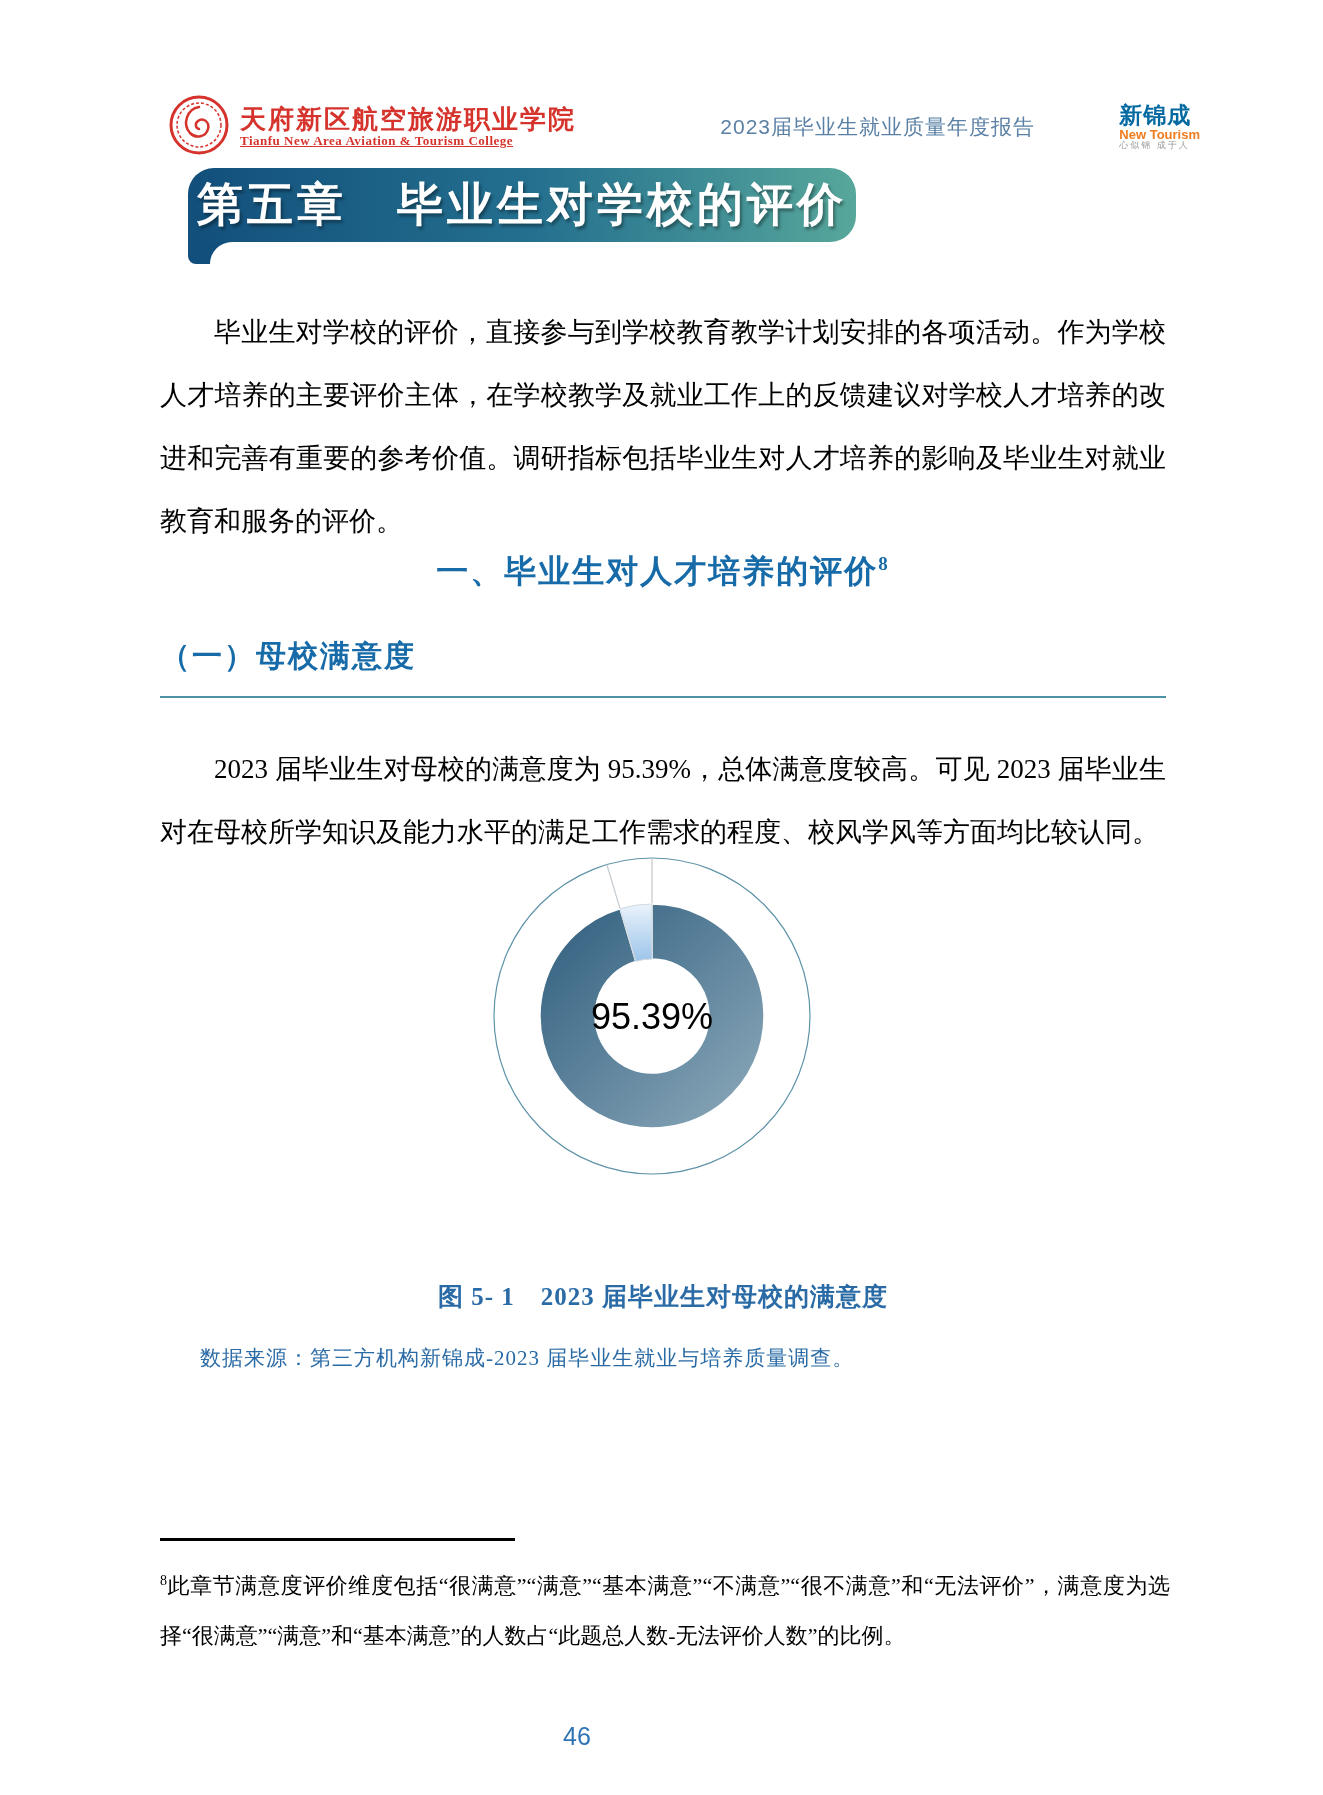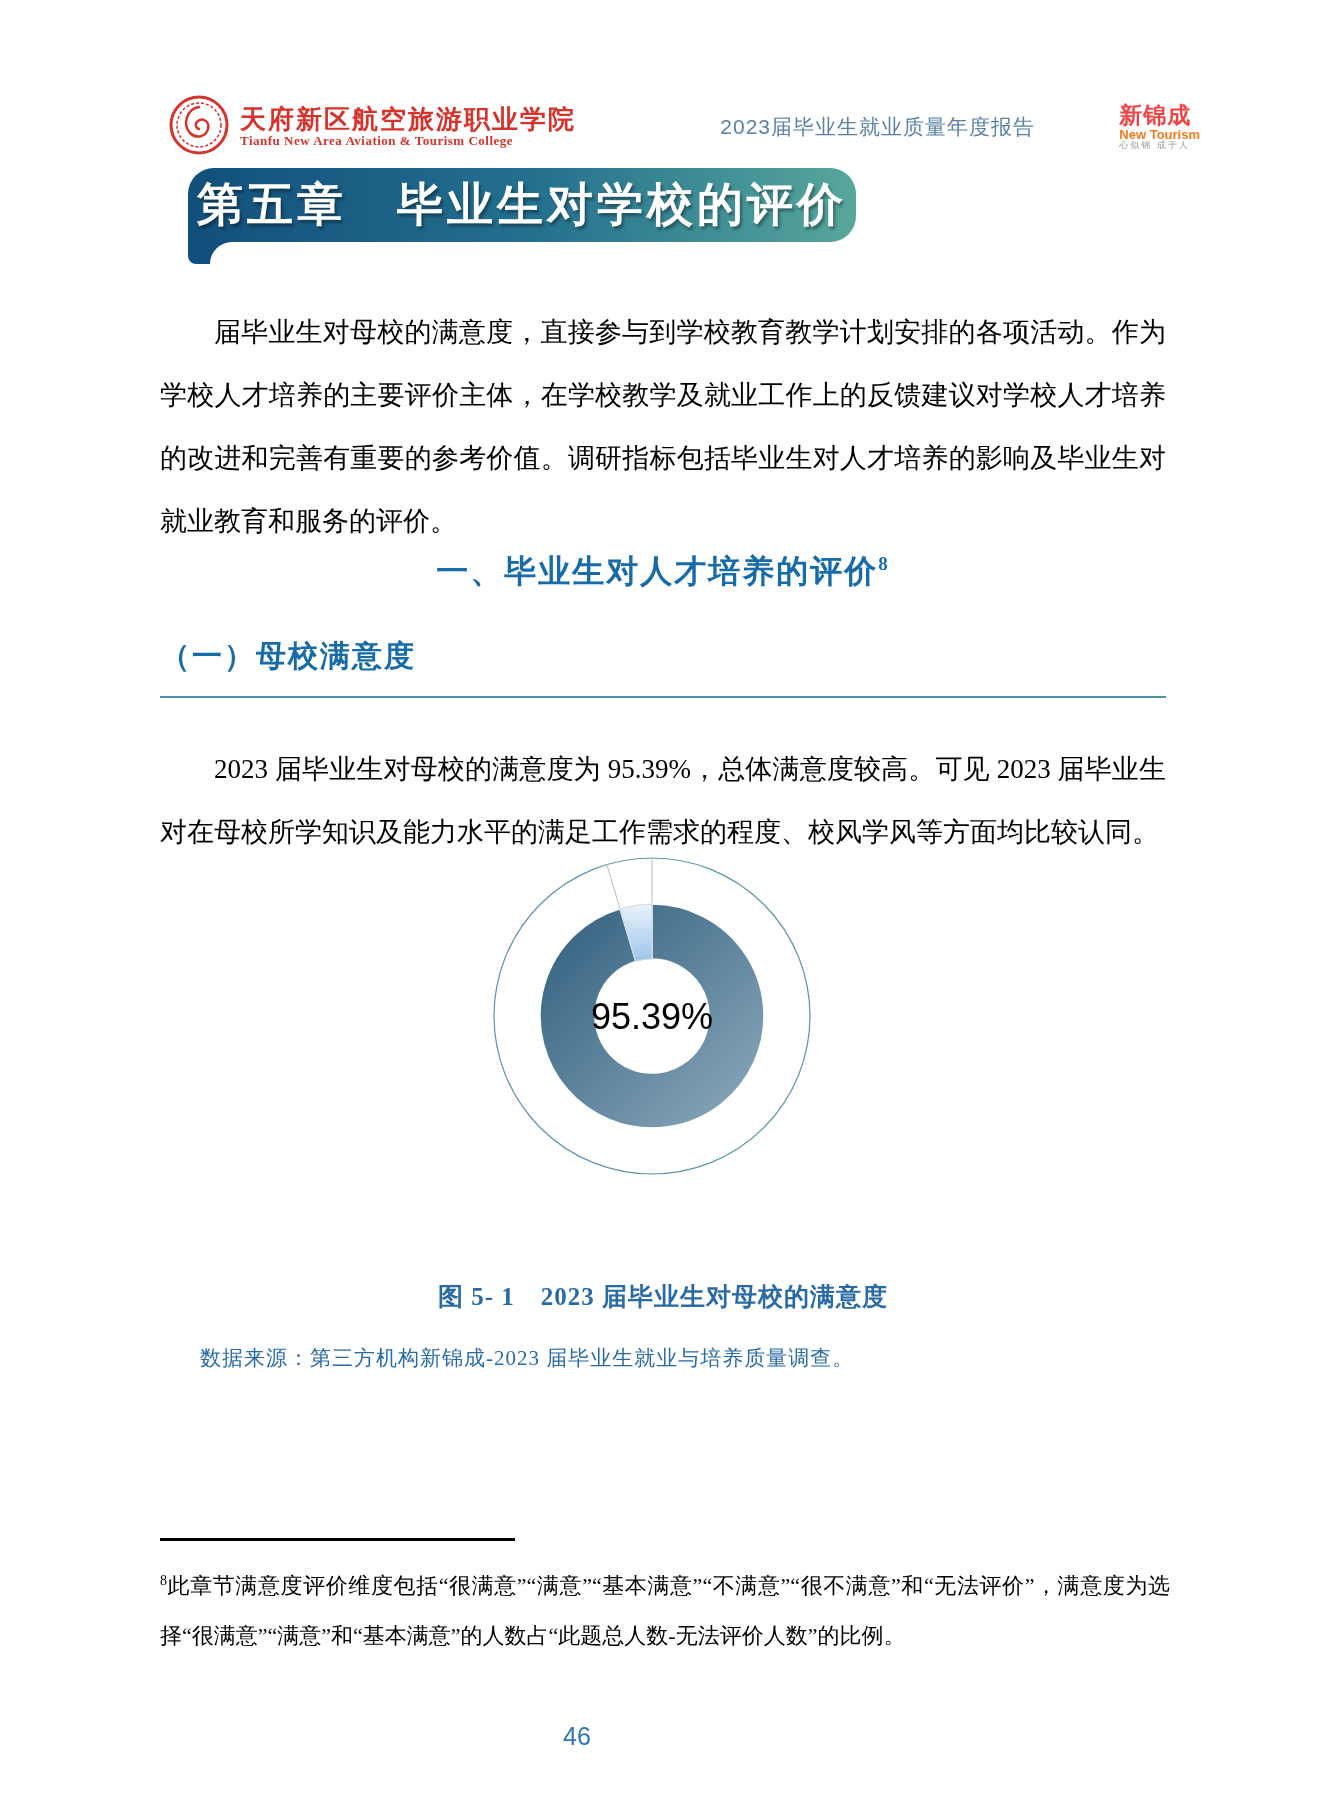--- a/index.html
+++ b/index.html
@@ -15,27 +15,28 @@
   }
   .college-brand { display:flex; align-items:center; gap:10px; }
   .college-names { line-height:1.15; }
   .college-name-zh {
     color:#d5332c; font-size:26px; font-weight:bold; letter-spacing:2px;
     font-family:"Liberation Serif", serif;
   }
   .college-name-en {
     color:#d5332c; font-size:13px; font-weight:bold; letter-spacing:0.5px;
     font-family:"Liberation Serif", serif;
+    text-decoration:underline;
   }
   .report-title {
     color:#5b80a5; font-size:21px; font-family:"Liberation Sans", sans-serif;
     letter-spacing:1px; margin-left:60px;
   }
   .jincin { text-align:left; line-height:1.05; }
-  .jincin-zh { color:#ef4444; font-size:23px; font-weight:bold; letter-spacing:1px; font-family:"Liberation Sans", sans-serif; }
+  .jincin-zh { color:#0369a1; font-size:23px; font-weight:bold; letter-spacing:1px; font-family:"Liberation Sans", sans-serif; }
   .jincin-en { color:#f07c1d; font-size:13px; font-weight:bold; font-family:"Liberation Sans", sans-serif; }
   .jincin-slogan { color:#9a9a9a; font-size:9px; letter-spacing:2px; font-family:"Liberation Sans", sans-serif; }
 
   
   .chapter-banner {
     position:absolute; left:188px; top:168px; width:668px; height:74px;
     border-radius:26px 26px 26px 0;
     background:linear-gradient(90deg,#124f7b 0%,#24708f 52%,#57a79b 100%);
     display:flex; align-items:center; justify-content:center;
     color:#fff; font-family:"Liberation Sans", sans-serif; font-weight:bold;
@@ -130,21 +131,21 @@
       <div class="jincin-slogan">心似锦 成于人</div>
     </div>
   </div>
 
   <div class="chapter-banner">
     <span>第五章　毕业生对学校的评价</span>
   </div>
   <div class="banner-tail"></div>
   <div class="banner-tail-notch"></div>
 
-  <p class="para" id="intro-paragraph">届毕业生对母校的满意度，直接参与到学校教育教学计划安排的各项活动。作为学校人才培养的主要评价主体，在学校教学及就业工作上的反馈建议对学校人才培养的改进和完善有重要的参考价值。调研指标包括毕业生对人才培养的影响及毕业生对就业教育和服务的评价。</p>
+  <p class="para" id="intro-paragraph">毕业生对学校的评价，直接参与到学校教育教学计划安排的各项活动。作为学校人才培养的主要评价主体，在学校教学及就业工作上的反馈建议对学校人才培养的改进和完善有重要的参考价值。调研指标包括毕业生对人才培养的影响及毕业生对就业教育和服务的评价。</p>
 
   <div class="section-heading">
     <span>一、毕业生对人才培养的评价</span><sup>8</sup>
   </div>
 
   <div class="subsection-heading">（一）母校满意度</div>
   <div class="subsection-rule"></div>
 
   <p class="para" id="satisfaction-paragraph">2023 届毕业生对母校的满意度为 95.39%，总体满意度较高。可见 2023 届毕业生对在母校所学知识及能力水平的满足工作需求的程度、校风学风等方面均比较认同。</p>
 

